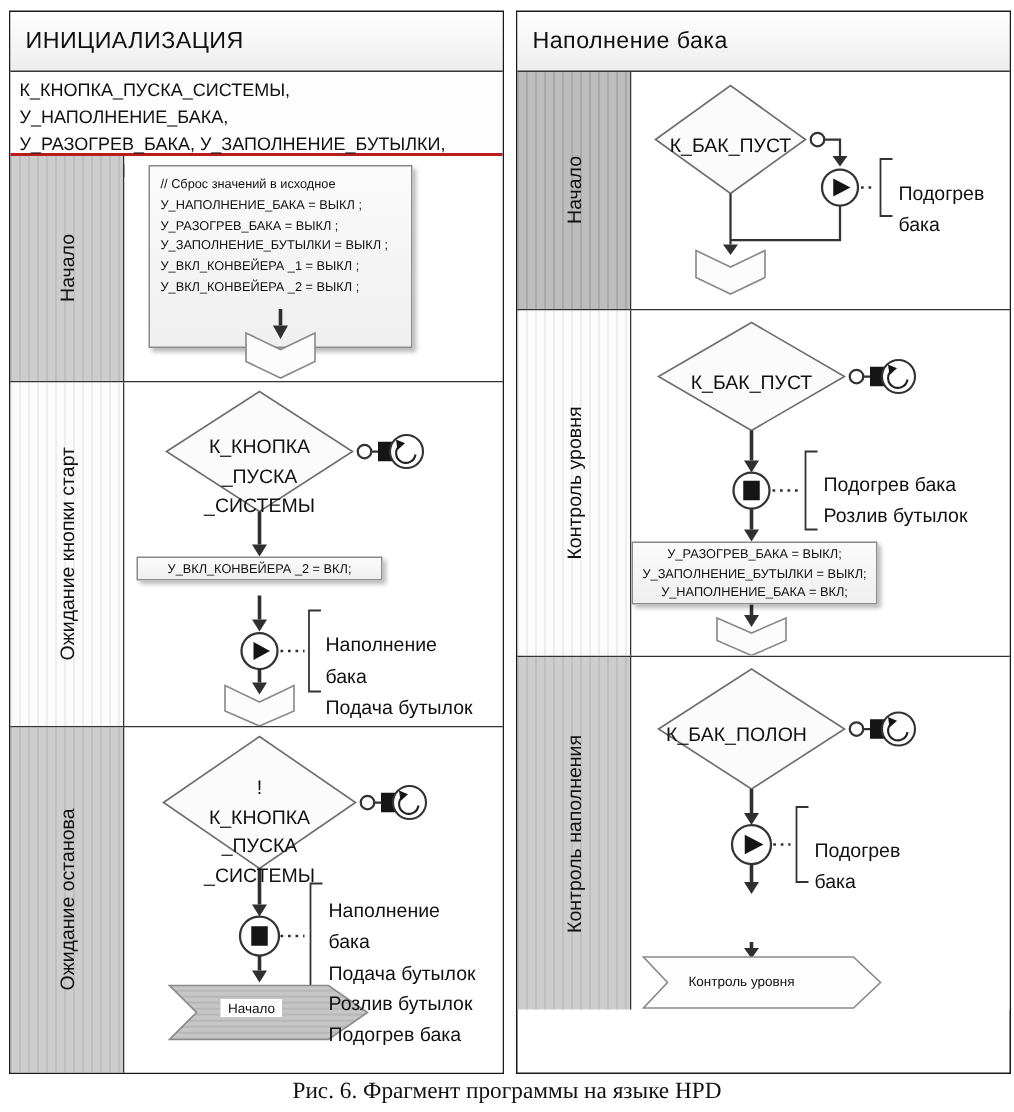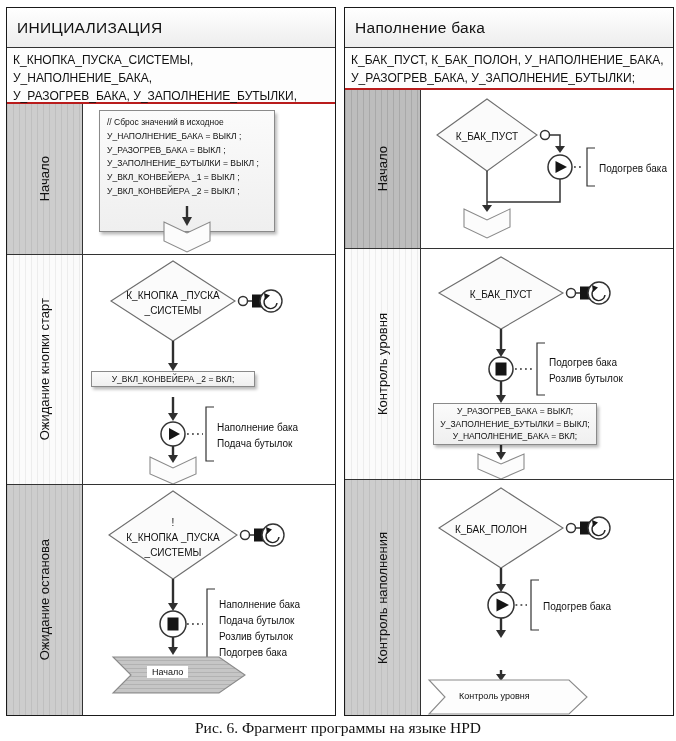--- a/index.html
+++ b/index.html
@@ -15,21 +15,21 @@
   .row{display:flex;box-sizing:border-box;border-bottom:1px solid #333;}
   .row:last-child{border-bottom:none;}
   .row-label{width:76px;box-sizing:border-box;border-right:1px solid #333;
     display:flex;align-items:center;justify-content:center;}
   .row-label span{writing-mode:vertical-rl;transform:rotate(180deg);font-size:13px;white-space:nowrap;}
   .hatch{background:repeating-linear-gradient(to right,#bfbfbf 0 1px,#cdcdcd 1px 6px);}
   .hatch-dark{background:repeating-linear-gradient(to right,#a9a9a9 0 1px,#bdbdbd 1px 6px);}
   .hatch-light{background:repeating-linear-gradient(to right,#ededed 0 1px,#fbfbfb 1px 6px);}
   .row-content{position:relative;flex:1;background:#fff;overflow:hidden;}
   .flow-svg{position:absolute;left:0;top:0;}
-  .flow-text{position:absolute;white-space:pre-line;font-size:10px;line-height:1.5;}
+  .flow-text{position:absolute;white-space:pre-line;font-size:13px;line-height:1.5;}
   .cond{text-align:center;}
   .note{line-height:1.6;}
   .code-box{position:absolute;border:1px solid #8a8a8a;background:linear-gradient(#fbfbfb,#efefef);
     box-shadow:2px 2.5px 3px rgba(0,0,0,.28);font-size:8.5px;line-height:1.62;
     padding:5px 7px;white-space:pre-line;box-sizing:border-box;}
   .action-box{position:absolute;border:1px solid #8a8a8a;background:linear-gradient(#fbfbfb,#efefef);
     box-shadow:2px 2.5px 3px rgba(0,0,0,.28);font-size:8.5px;line-height:1.5;
     display:flex;align-items:center;justify-content:center;text-align:center;
     white-space:pre-line;box-sizing:border-box;}
   .goto-label{position:absolute;background:#fff;font-size:9px;padding:1px 5px;}
@@ -145,22 +145,20 @@
 Подача бутылок
 Розлив бутылок
 Подогрев бака</div>
         <div class="goto-label" style="left:64px;top:181px">Начало</div>
       </div>
     </div>
   </div>
 
   <div class="panel">
     <div class="panel-header">Наполнение бака</div>
-    <div class="panel-decl decl-r">К_БАК_ПУСТ, К_БАК_ПОЛОН, У_НАПОЛНЕНИЕ_БАКА,
-У_РАЗОГРЕВ_БАКА, У_ЗАПОЛНЕНИЕ_БУТЫЛКИ;</div>
 
     <div class="row" style="height:159px">
       <div class="row-label hatch-dark">
         <span>Начало</span>
       </div>
       <div class="row-content">
         <svg class="flow-svg" width="250" height="159">
           <polygon points="16,45 66,9 116,45 66,81" fill="#fbfbfb" stroke="#6e6e6e" stroke-width="1.1"></polygon>
           <circle cx="124" cy="45" r="4.5" fill="#fff" stroke="#333" stroke-width="1.5"></circle>
           <path d="M 128.5 45 H 139 V 56" fill="none" stroke="#333" stroke-width="1.5"></path>
@@ -206,21 +204,21 @@
           <path d="M 124 94 H 116 V 146 H 124" fill="none" stroke="#333" stroke-width="1.2"></path>
           <line x1="80" y1="132" x2="80" y2="146" stroke="#2f2f2f" stroke-width="2.4"></line>
           <polygon points="75,146 85,146 80,154" fill="#2f2f2f"></polygon>
           <line x1="80" y1="196" x2="80" y2="203" stroke="#2f2f2f" stroke-width="2.4"></line>
           <polygon points="75,203 85,203 80,211" fill="#2f2f2f"></polygon>
           <polygon points="57,205 80,215 103,205 103,220 80,230 57,220" fill="#fcfcfc" stroke="#8a8a8a" stroke-width="1.1"></polygon>
         </svg>
         <div class="flow-text cond" style="left:20px;top:38px;width:120px">К_БАК_ПУСТ</div>
         <div class="flow-text note" style="left:128px;top:106px;width:100px">Подогрев бака
 Розлив бутылок</div>
-        <div class="action-box" style="left:12px;top:154px;width:164px;height:42px">У_РАЗОГРЕВ_БАКА = ВЫКЛ;
+        <div class="action-box" style="left:0px;top:154px;width:164px;height:42px">У_РАЗОГРЕВ_БАКА = ВЫКЛ;
 У_ЗАПОЛНЕНИЕ_БУТЫЛКИ = ВЫКЛ;
 У_НАПОЛНЕНИЕ_БАКА = ВКЛ;</div>
       </div>
     </div>
 
     <div class="row" style="height:235px">
       <div class="row-label hatch">
         <span>Контроль наполнения</span>
       </div>
       <div class="row-content">

